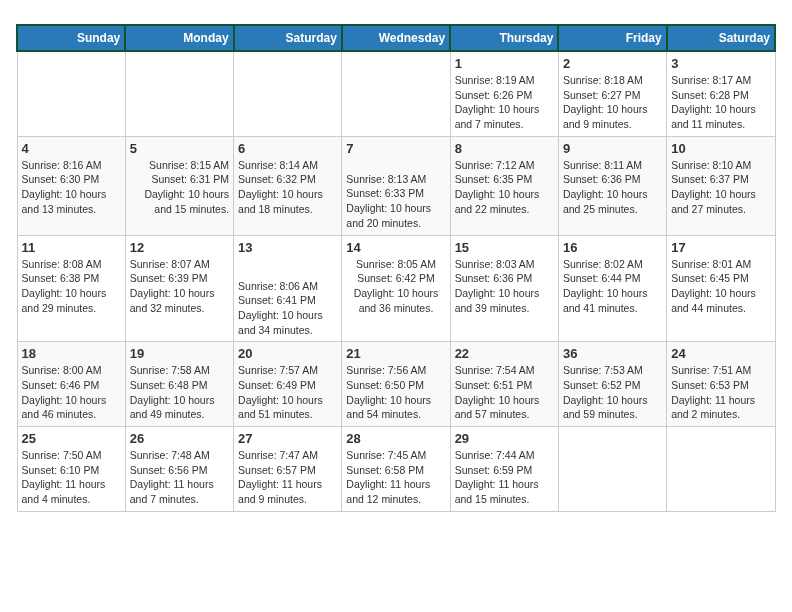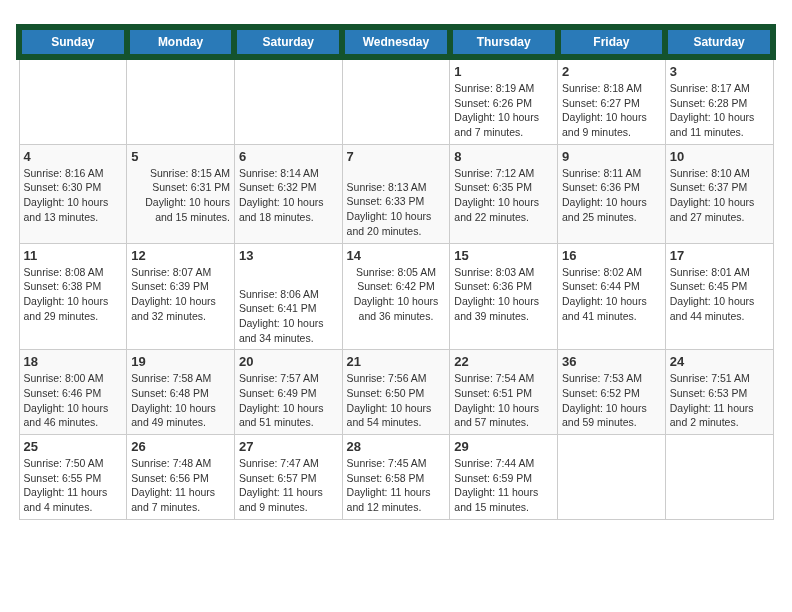--- a/index.html
+++ b/index.html
@@ -32,24 +32,24 @@
     .subtitle { font-size: 16px; color: #555; }
     table {
       width: 100%;
       border-collapse: collapse;
       font-size: 11px;
     }
     thead tr th {
       background: #2a7ab8;
       color: #fff;
       padding: 5px 4px;
-      text-align: center;
+      text-align: right;
       font-size: 12px;
       font-weight: bold;
-      border: 6px solid #14532d;
+      border: 2px solid #14532d;
     }
     tbody tr td {
       border: 1px solid #ccc;
       vertical-align: top;
       padding: 4px 4px;
       width: calc(100% / 7);
       height: 80px;
       background: #fff;
     }
     tbody tr:nth-child(even) td {
@@ -265,21 +265,21 @@
           <div class="day-info" style="white-space: pre-line;">Sunrise: 7:51 AM
 Sunset: 6:53 PM
 Daylight: 11 hours
 and 2 minutes.</div>
         </td>
       </tr>
       <tr>
         <td>
           <span class="day-num">25</span>
           <div class="day-info" style="white-space: pre-line;">Sunrise: 7:50 AM
-Sunset: 6:55 PM
+Sunset: 6:10 PM
 Daylight: 11 hours
 and 4 minutes.</div>
         </td>
         <td>
           <span class="day-num">26</span>
           <div class="day-info" style="white-space: pre-line;">Sunrise: 7:48 AM
 Sunset: 6:56 PM
 Daylight: 11 hours
 and 7 minutes.</div>
         </td>

